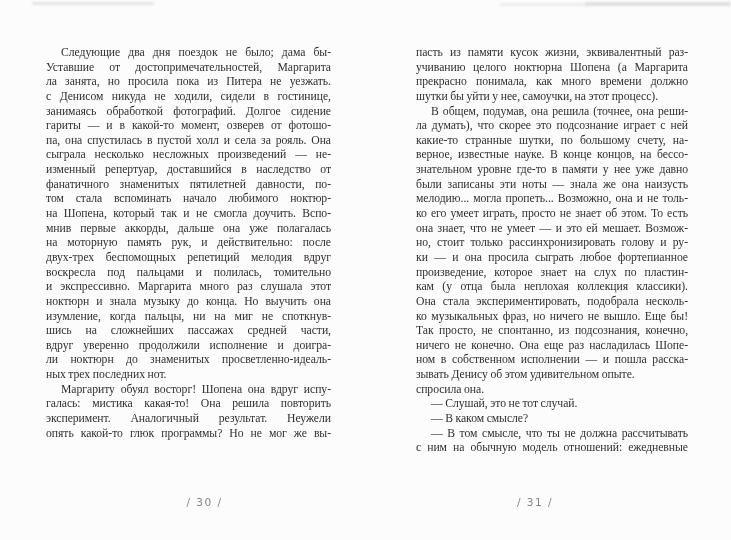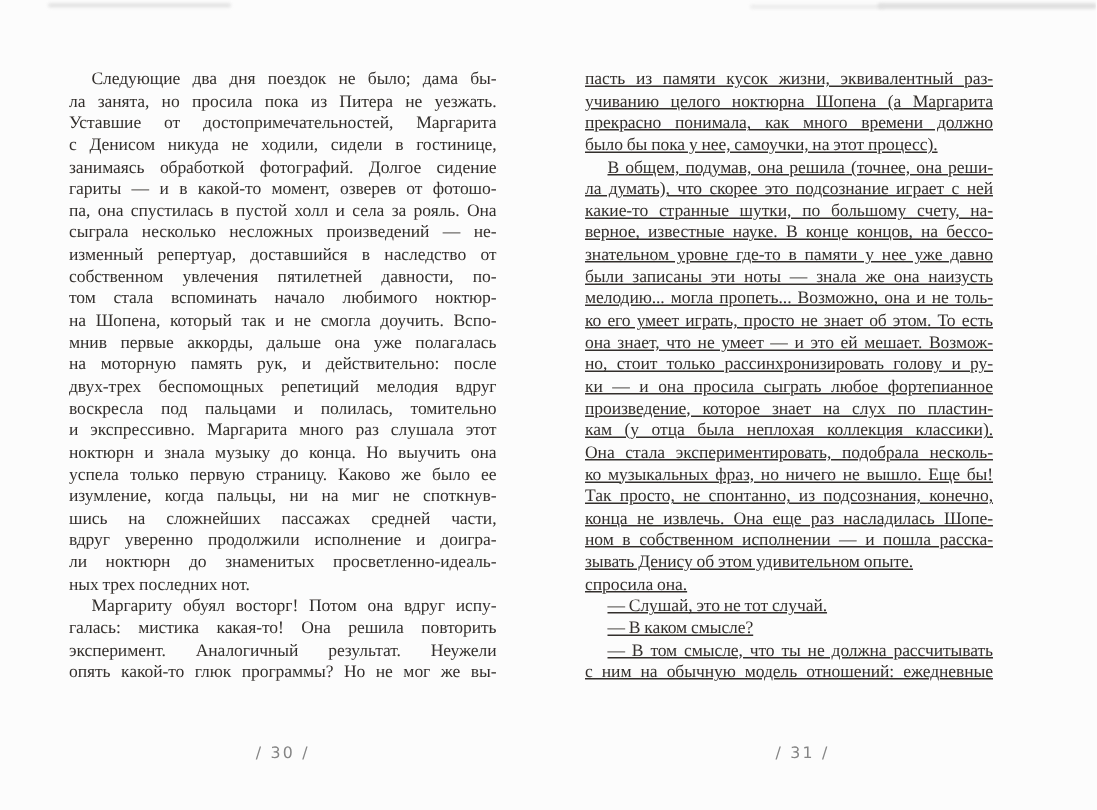--- a/index.html
+++ b/index.html
@@ -30,108 +30,107 @@
   .textblock {
     position: absolute;
     top: 46px;
     color: #332f2c;
     font-size: 11.7px;
     line-height: 14.65px;
     letter-spacing: -0.05px;
     word-spacing: -0.3px;
   }
   .page.left  .textblock { left: 46px;  width: 285px; }
-  .page.right .textblock { left: 25px;  width: 272px; text-decoration: underline; }
+  .page.right .textblock { left: 51px;  width: 272px; }
   .line {
     height: 14.65px;
     overflow: hidden;
     text-align: justify;
     text-align-last: justify;
     white-space: nowrap;
   }
   .line.just { white-space: normal; }
   .line.end { text-align-last: left; }
   .line.indent { text-indent: 15px; }
   .folio {
     position: absolute;
     top: 496px;
     text-align: center;
     font-family: "DejaVu Sans", sans-serif;
     font-size: 10.5px;
     color: #858585;
     letter-spacing: 1.5px;
   }
-  .page.left  .folio { left: 46px; width: 285px; }
+  .page.left  .folio { left: 62px; width: 285px; }
   .page.right .folio { left: 34px; width: 272px; }
 </style>
 </head>
 <body>
 
 <div class="canvas">
   <div class="scan-smudge smudge-a"></div>
   <div class="scan-smudge smudge-c"></div>
   <div class="scan-smudge smudge-b"></div>
 
   <div class="page left">
     <div class="textblock">
         <div class="line just indent">Следующие два дня поездок не было; дама бы-</div>
+        <div class="line just">Уставшие от достопримечательностей, Маргарита</div>
         <div class="line just">ла занята, но просила пока из Питера не уезжать.</div>
-        <div class="line just">Уставшие от достопримечательностей, Маргарита</div>
         <div class="line just">с Денисом никуда не ходили, сидели в гостинице,</div>
         <div class="line just">занимаясь обработкой фотографий. Долгое сидение</div>
         <div class="line just">гариты — и в какой-то момент, озверев от фотошо-</div>
         <div class="line just">па, она спустилась в пустой холл и села за рояль. Она</div>
         <div class="line just">сыграла несколько несложных произведений — не-</div>
         <div class="line just">изменный репертуар, доставшийся в наследство от</div>
-        <div class="line just">собственном увлечения пятилетней давности, по-</div>
+        <div class="line just">фанатичного знаменитых пятилетней давности, по-</div>
         <div class="line just">том стала вспоминать начало любимого ноктюр-</div>
         <div class="line just">на Шопена, который так и не смогла доучить. Вспо-</div>
         <div class="line just">мнив первые аккорды, дальше она уже полагалась</div>
         <div class="line just">на моторную память рук, и действительно: после</div>
         <div class="line just">двух-трех беспомощных репетиций мелодия вдруг</div>
         <div class="line just">воскресла под пальцами и полилась, томительно</div>
         <div class="line just">и экспрессивно. Маргарита много раз слушала этот</div>
         <div class="line just">ноктюрн и знала музыку до конца. Но выучить она</div>
-        <div class="line just">успела только первую страницу. Каково же было ее</div>
         <div class="line just">изумление, когда пальцы, ни на миг не споткнув-</div>
         <div class="line just">шись на сложнейших пассажах средней части,</div>
         <div class="line just">вдруг уверенно продолжили исполнение и доигра-</div>
         <div class="line just">ли ноктюрн до знаменитых просветленно-идеаль-</div>
         <div class="line just end">ных трех последних нот.</div>
-        <div class="line just indent">Маргариту обуял восторг! Потом она вдруг испу-</div>
+        <div class="line just indent">Маргариту обуял восторг! Шопена она вдруг испу-</div>
         <div class="line just">галась: мистика какая-то! Она решила повторить</div>
         <div class="line just">эксперимент. Аналогичный результат. Неужели</div>
         <div class="line just">опять какой-то глюк программы? Но не мог же вы-</div>
       </div>
     <div class="folio">/ 30 /</div>
   </div>
 
   <div class="page right">
     <div class="textblock">
         <div class="line just">пасть из памяти кусок жизни, эквивалентный раз-</div>
         <div class="line just">учиванию целого ноктюрна Шопена (а Маргарита</div>
         <div class="line just">прекрасно понимала, как много времени должно</div>
-        <div class="line just end">было бы пока у нее, самоучки, на этот процесс).</div>
+        <div class="line just end">шутки бы уйти у нее, самоучки, на этот процесс).</div>
         <div class="line just indent">В общем, подумав, она решила (точнее, она реши-</div>
         <div class="line just">ла думать), что скорее это подсознание играет с ней</div>
         <div class="line just">какие-то странные шутки, по большому счету, на-</div>
         <div class="line just">верное, известные науке. В конце концов, на бессо-</div>
         <div class="line just">знательном уровне где-то в памяти у нее уже давно</div>
         <div class="line just">были записаны эти ноты — знала же она наизусть</div>
         <div class="line just">мелодию... могла пропеть... Возможно, она и не толь-</div>
         <div class="line just">ко его умеет играть, просто не знает об этом. То есть</div>
         <div class="line just">она знает, что не умеет — и это ей мешает. Возмож-</div>
         <div class="line just">но, стоит только рассинхронизировать голову и ру-</div>
         <div class="line just">ки — и она просила сыграть любое фортепианное</div>
         <div class="line just">произведение, которое знает на слух по пластин-</div>
         <div class="line just">кам (у отца была неплохая коллекция классики).</div>
         <div class="line just">Она стала экспериментировать, подобрала несколь-</div>
         <div class="line just">ко музыкальных фраз, но ничего не вышло. Еще бы!</div>
         <div class="line just">Так просто, не спонтанно, из подсознания, конечно,</div>
-        <div class="line just">конца не извлечь. Она еще раз насладилась Шопе-</div>
+        <div class="line just">ничего не конечно. Она еще раз насладилась Шопе-</div>
         <div class="line just">ном в собственном исполнении — и пошла расска-</div>
         <div class="line just end">зывать Денису об этом удивительном опыте.</div>
         <div class="line just end">спросила она.</div>
         <div class="line just indent end">— Слушай, это не тот случай.</div>
         <div class="line just indent end">— В каком смысле?</div>
         <div class="line just indent">— В том смысле, что ты не должна рассчитывать</div>
         <div class="line just">с ним на обычную модель отношений: ежедневные</div>
       </div>
     <div class="folio">/ 31 /</div>
   </div>

